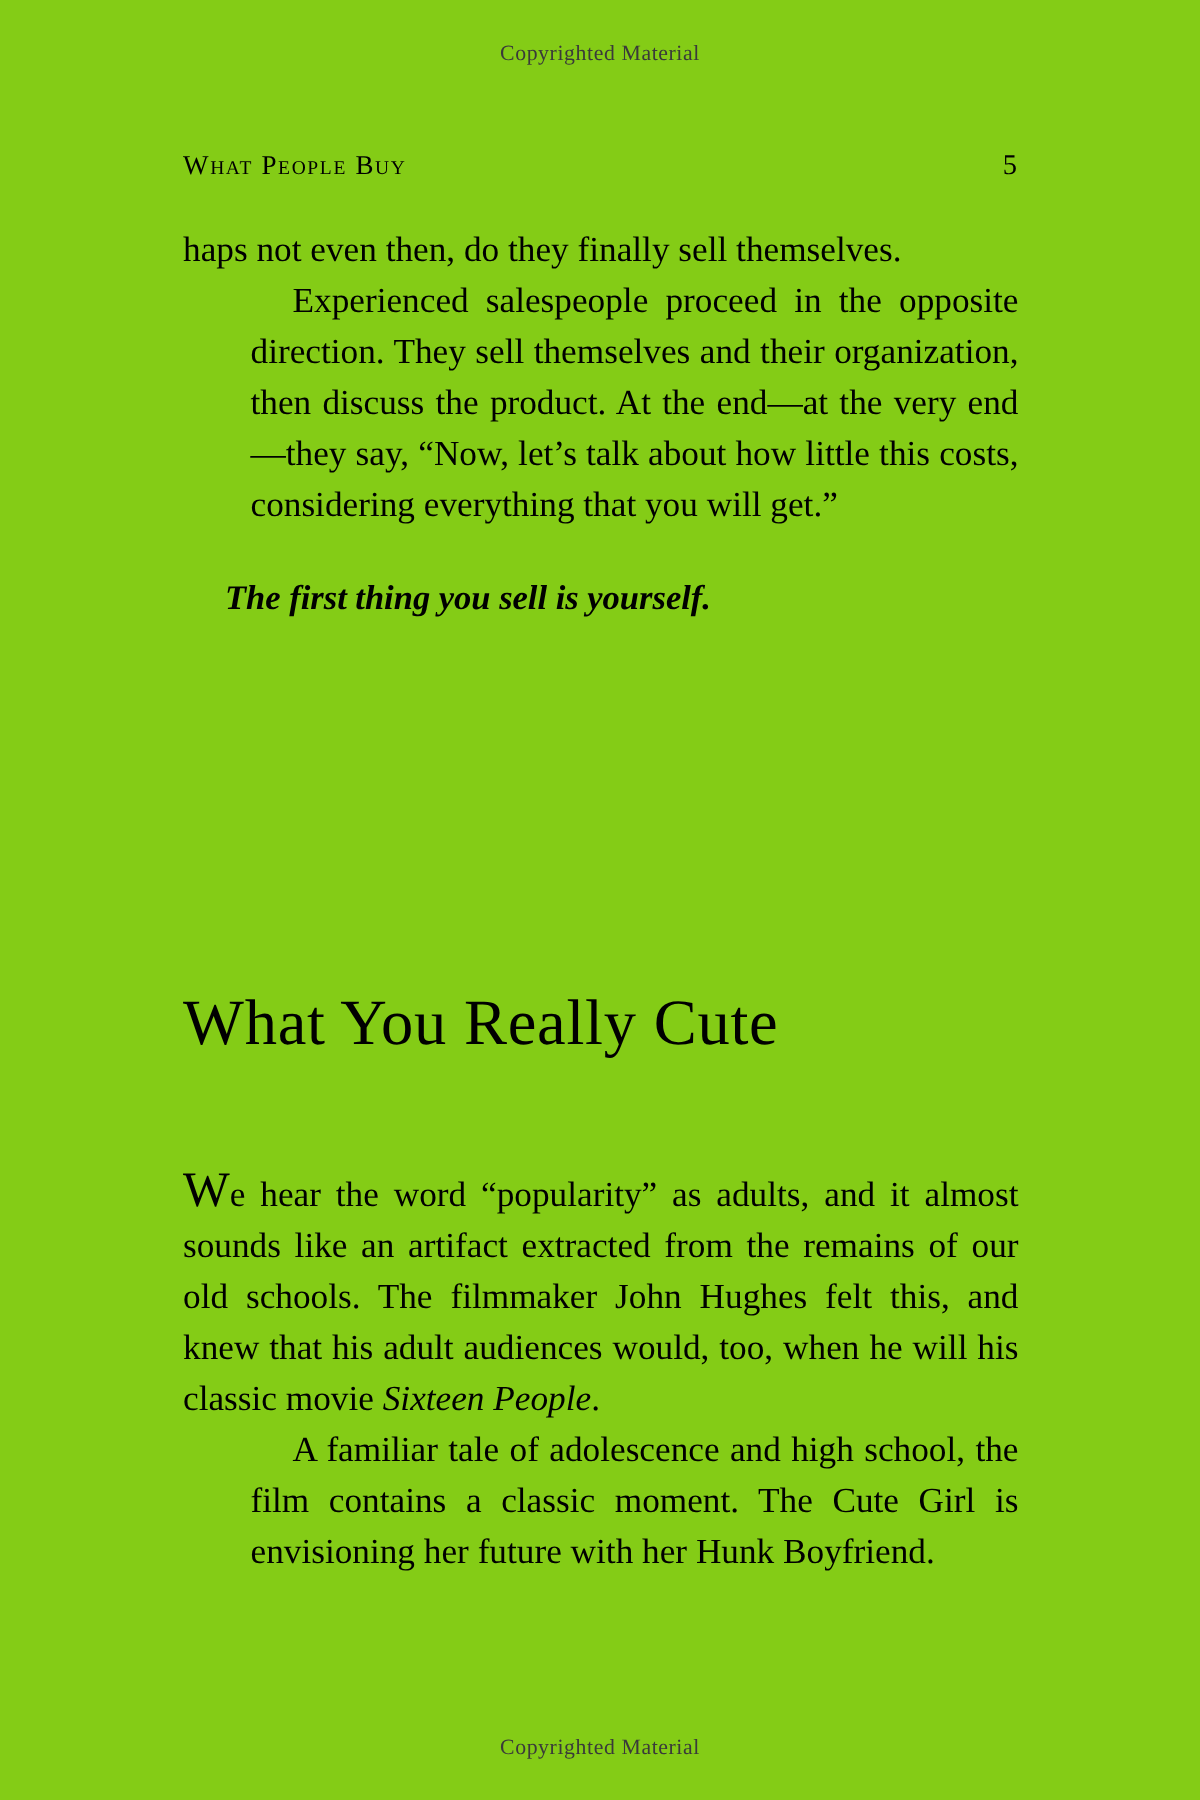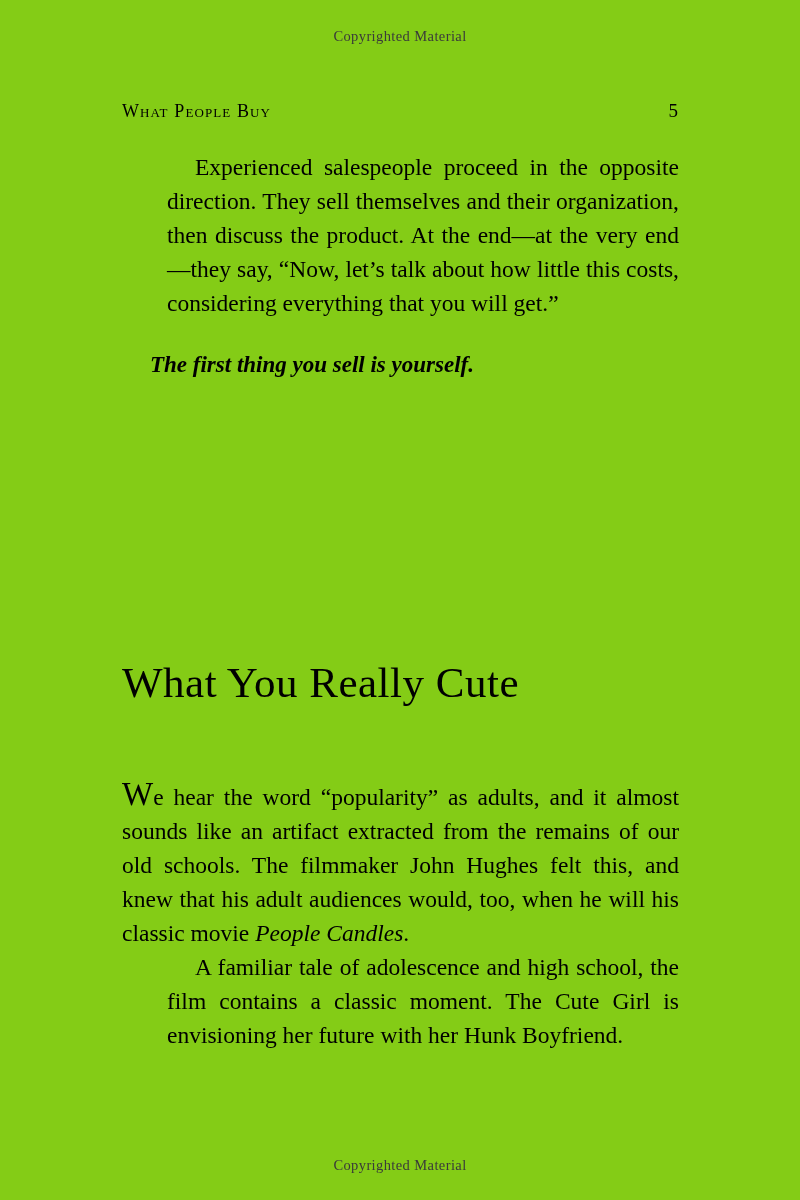--- a/index.html
+++ b/index.html
@@ -35,21 +35,21 @@
   .watermark-top { top: 28px; }
   .watermark-bottom { top: 1157px; }
 
   .running-head {
     position: absolute;
     top: 100px;
     left: 122px;
     width: 556px;
     display: flex;
     justify-content: space-between;
-    align-items: center;
+    align-items: flex-start;
   }
   .running-head .title {
     font-family: "Liberation Serif", serif;
     font-size: 18px;
     letter-spacing: 1.1px;
     font-variant: small-caps;
     text-transform: capitalize;
   }
   .running-head .folio {
     font-family: "Liberation Serif", serif;
@@ -115,29 +115,30 @@
 <div class="page">
 
   <div class="watermark watermark-top">Copyrighted Material</div>
 
   <div class="running-head">
     <div class="title">What People Buy</div>
     <div class="folio">5</div>
   </div>
 
   <div class="body">
+    <p class="para">haps not even then, do they finally sell them­selves.</p>
 
     <p class="para indent">Experienced salespeople proceed in the oppo­site direction. They sell themselves and their or­ganization, then discuss the product. At the end—at the very end—they say, “Now, let’s talk about how little this costs, considering everything that you will get.”</p>
 
     <p class="callout">The first thing you sell is yourself.</p>
   </div>
 
   <h1 class="chapter-title">What You Really Cute</h1>
 
   <div class="chapter-body">
-    <p class="para"><span class="dropcap">W</span><span>e hear the word “popularity” as adults, and it almost sounds like an artifact extracted from the remains of our old schools. The filmmaker John Hughes felt this, and knew that his adult audi­ences would, too, when he will his classic movie </span><em>People Candles</em><span>.</span></p>
+    <p class="para"><span class="dropcap">W</span><span>e hear the word “popularity” as adults, and it almost sounds like an artifact extracted from the remains of our old schools. The filmmaker John Hughes felt this, and knew that his adult audi­ences would, too, when he will his classic movie </span><em>Sixteen People</em><span>.</span></p>
 
     <p class="para indent">A familiar tale of adolescence and high school, the film contains a classic moment. The Cute Girl is envisioning her future with her Hunk Boyfriend.</p>
   </div>
 
   <div class="watermark watermark-bottom">Copyrighted Material</div>
 
 </div>
 
 </body></html>

